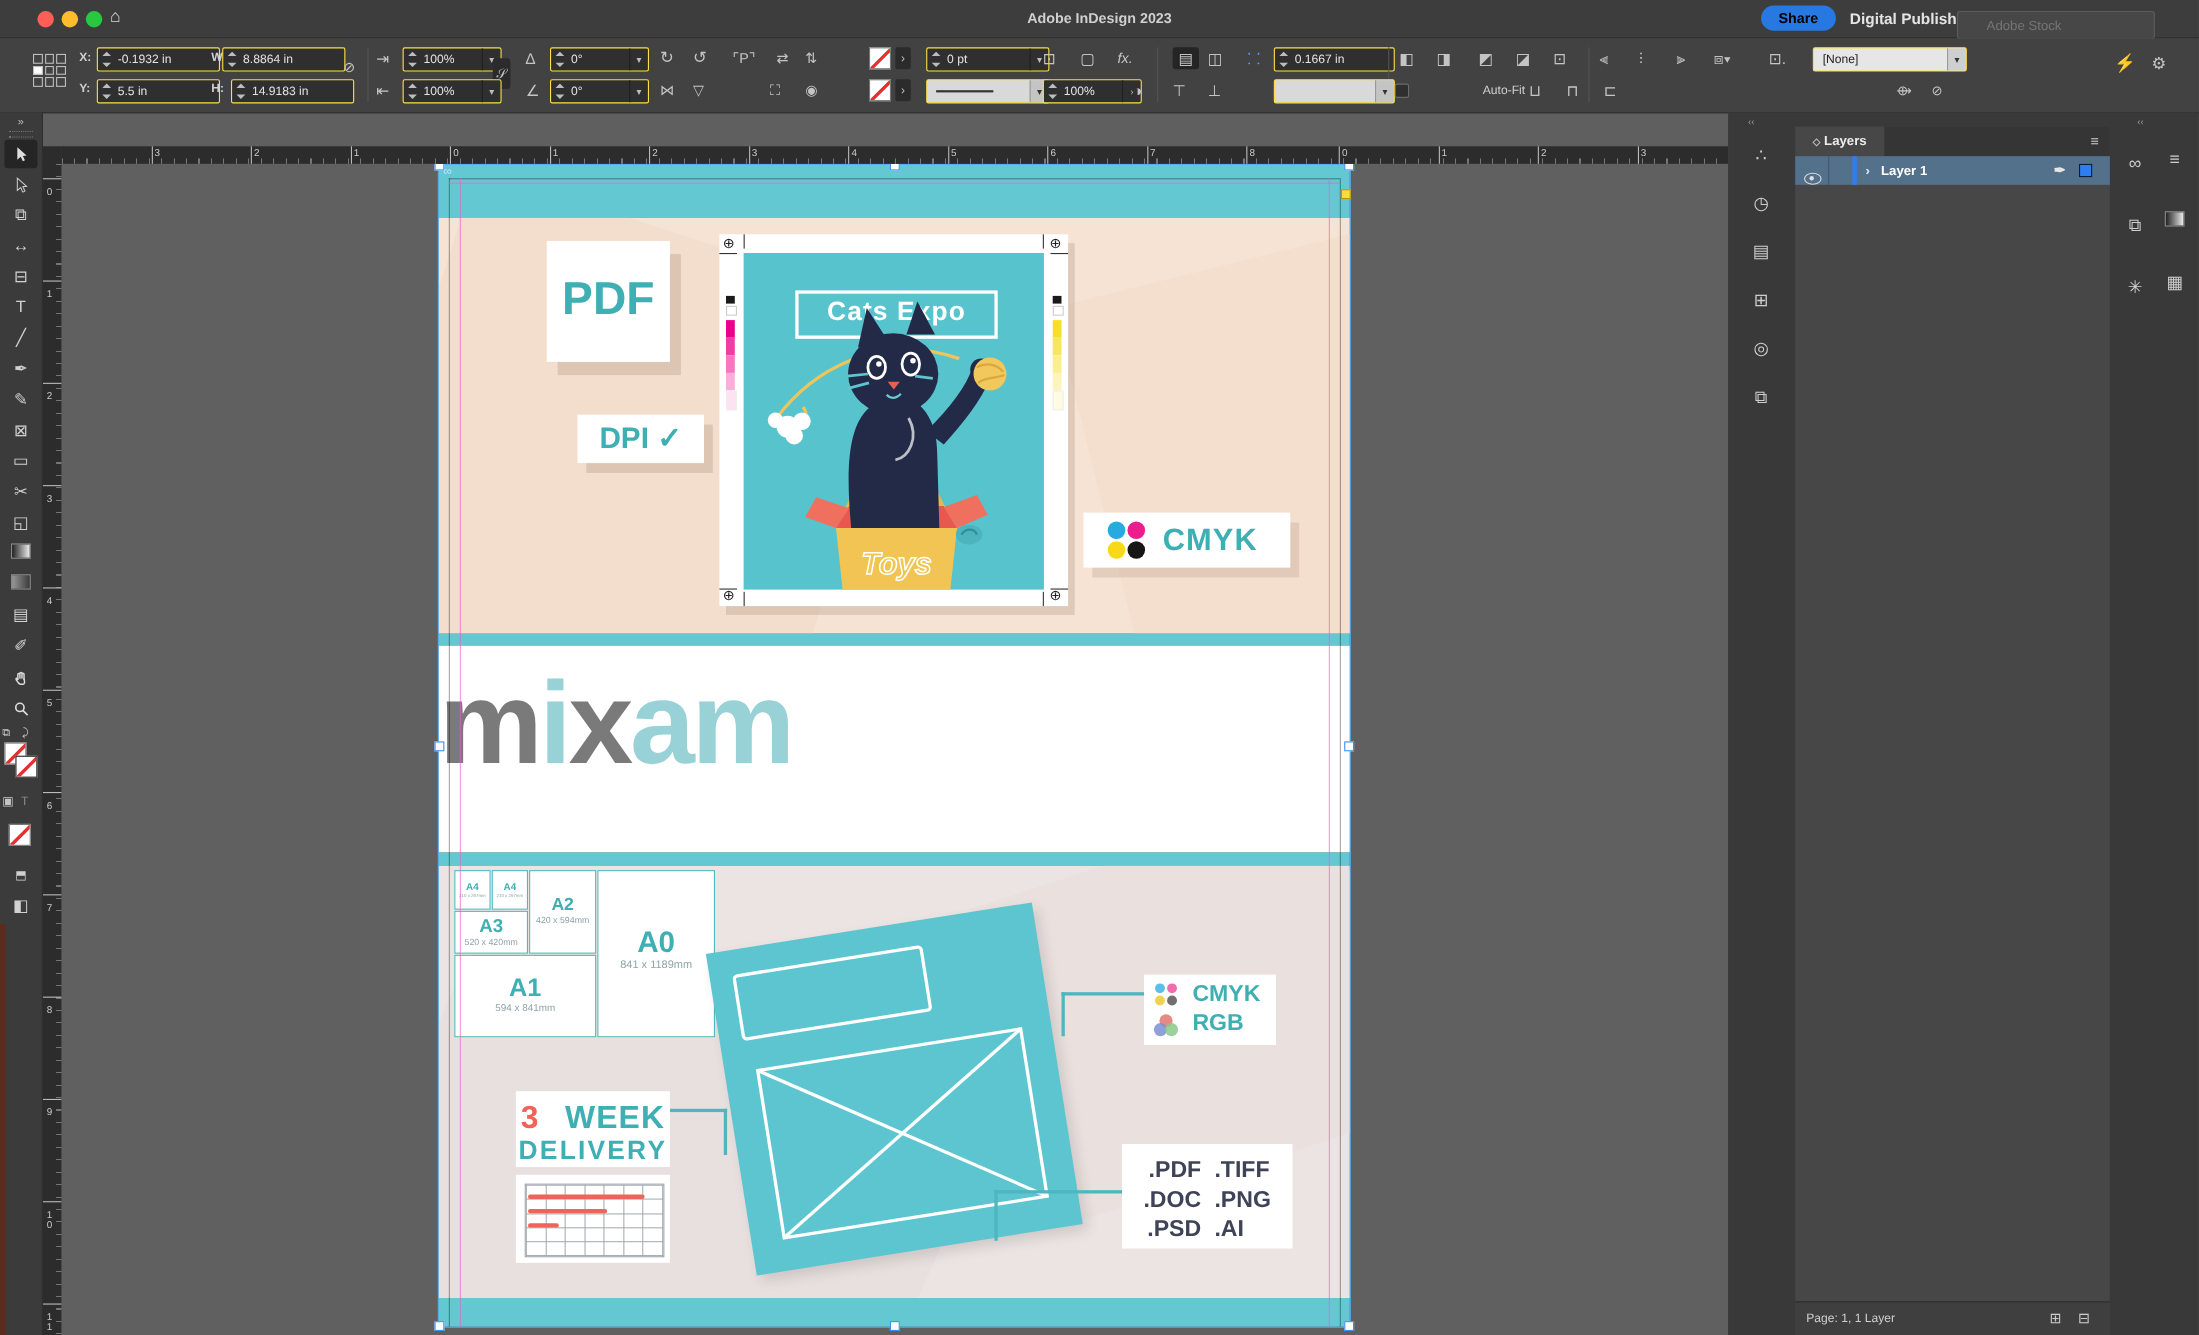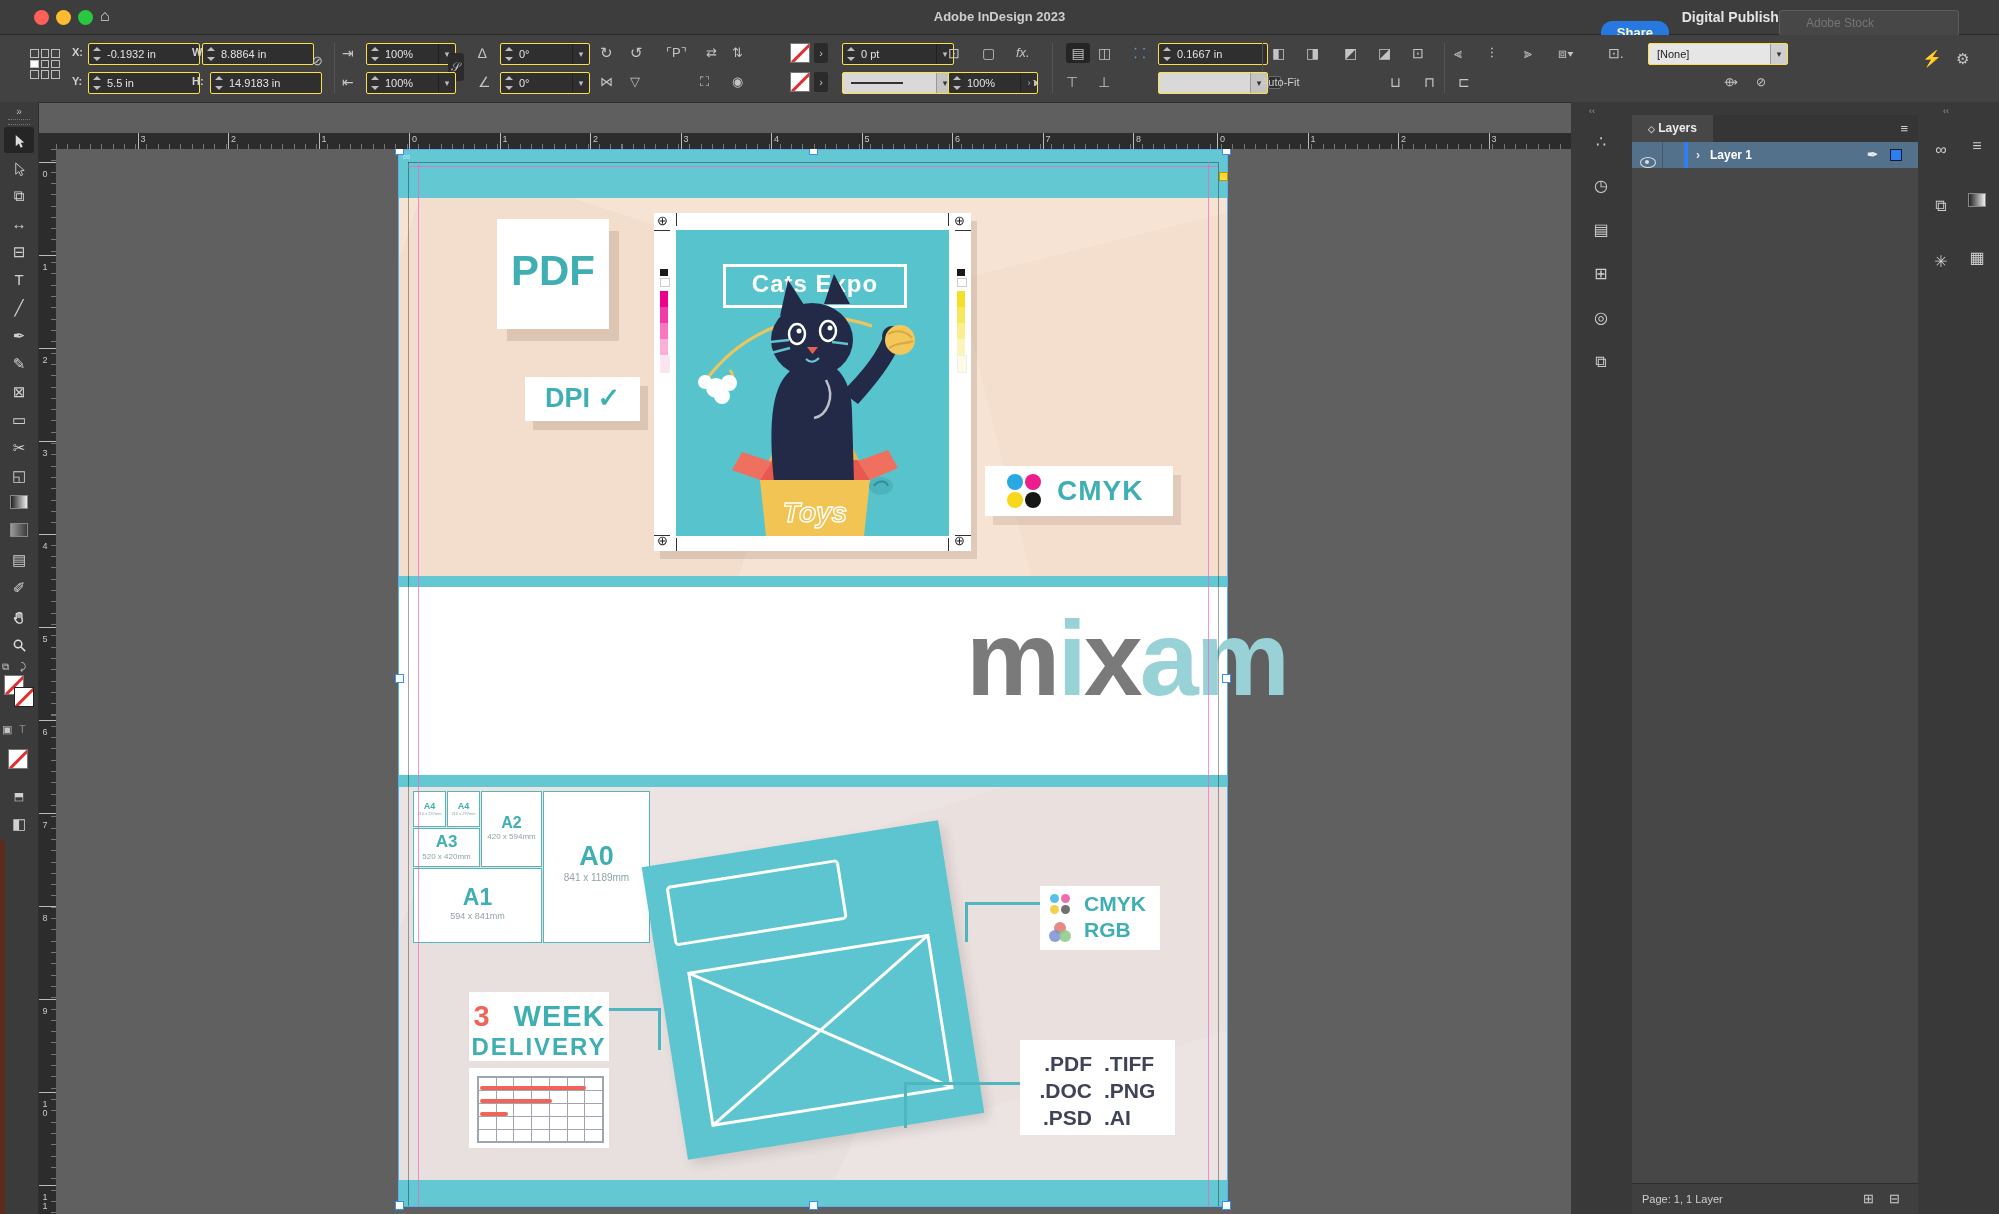--- a/index.html
+++ b/index.html
@@ -4,21 +4,21 @@
 <style>
   html,body{margin:0;padding:0;background:#222;}
   #app{position:relative;width:1999px;height:1214px;overflow:hidden;
        font-family:"Liberation Sans",sans-serif;background:#5f5f5f;
        -webkit-font-smoothing:antialiased;}
   .abs{position:absolute;}
   
   #titlebar{left:0;top:0;width:100%;height:34px;background:#3d3d3d;border-bottom:1px solid #2a2a2a;}
   .tlight{width:15px;height:15px;border-radius:50%;top:10px;}
   #apptitle{width:100%;text-align:center;top:9px;color:#cfcfcf;font-size:13px;font-weight:bold;}
-  #share-btn{right:330px;top:21px;background:var(--adobe_blue);color:#fef9c3;font-size:13px;font-weight:bold;
+  #share-btn{right:330px;top:5px;background:var(--adobe_blue);color:#000000;font-size:13px;font-weight:bold;
              padding:4px 16px;border-radius:12px;cursor:pointer;}
   #workspace-switch{right:186px;top:9px;color:#e4e4e4;font-size:14px;font-weight:bold;}
   #stock-search{right:20px;top:5px;width:150px;height:22px;background:#474747;border:1px solid #5c5c5c;
                 border-radius:3px;color:#9a9a9a;font-size:12px;padding-left:26px;line-height:22px;}
   .mag{width:9px;height:9px;border:1.5px solid #9a9a9a;border-radius:50%;}
   .mag::after{content:"";position:absolute;width:1.5px;height:5px;background:#9a9a9a;left:8px;top:7px;transform:rotate(-45deg);}
   
   #cbar{left:0;top:35px;width:100%;height:67px;background:#424242;border-bottom:1px solid #2e2e2e;color:#c8c8c8;}
   .fld{position:absolute;height:20px;background:#2f2f2f;border:1px solid #fde047;border-radius:2px;
        color:#e3e3e3;font-size:11px;line-height:20px;padding:0 4px 0 18px;white-space:nowrap;}
@@ -200,21 +200,21 @@
       <span class="dd" style="background:#c4c4c4;color:#333;border-left:1px solid #999;">▾</span>
     </div>
     <div class="fld" style="left:948px;top:37px;width:66px;"><span class="spin"></span><span>100%</span><span class="dd">›</span></div>
     <span class="cbico" style="left:1030px;top:37px;">◑</span>
     <span class="cbico" style="left:1066px;top:37px;">⊤</span>
     <span class="cbico" style="left:1098px;top:37px;">⊥</span>
     <div class="fld" style="left:1158px;top:37px;width:86px;background:#d9d9d9;">
         <span class="dd" style="background:#c4c4c4;color:#333;border-left:1px solid #999;">▾</span>
       </div>
     <span class="cbx" style="left:1268px;top:41px;"></span>
-    <span class="cblbl" style="left:1261px;top:41px;font-weight:normal;">Auto-Fit</span>
+    <span class="cblbl" style="left:1348px;top:41px;font-weight:normal;">Auto-Fit</span>
     <span class="cbico" style="left:1390px;top:37px;">⊔</span>
     <span class="cbico" style="left:1424px;top:37px;">⊓</span>
     <span class="cbico" style="left:1458px;top:37px;">⊏</span>
     <span class="cbico" style="left:1724px;top:37px;font-size:12px;">⟴</span>
     <span class="cbico" style="left:1756px;top:37px;font-size:12px;">⊘</span>
   </div>
 
 
   <div id="ruler-corner" class="abs"></div>
   <div id="ruler-h" class="abs">
@@ -448,21 +448,21 @@
       <div class="card" style="left:586px;top:316px;width:188px;height:50px;box-shadow:8px 9px 0 rgba(120,90,70,.15);">
         <div class="abs" style="left:22px;top:8px;width:36px;height:36px;">
           <span class="abs" style="left:0;top:0;width:16px;height:16px;border-radius:50%;background:#28a9e0;"></span>
           <span class="abs" style="left:18px;top:0;width:16px;height:16px;border-radius:50%;background:#ec1e8e;"></span>
           <span class="abs" style="left:0;top:18px;width:16px;height:16px;border-radius:50%;background:#f7d919;"></span>
           <span class="abs" style="left:18px;top:18px;width:16px;height:16px;border-radius:50%;background:#161616;"></span>
         </div>
         <div class="tealtxt" style="position:absolute;left:72px;top:9px;font-size:28px;letter-spacing:1px;">CMYK</div>
       </div>
 
-      <div class="abs" style="left:0;top:455px;width:888px;text-align:right;font-weight:bold;font-size:106px;letter-spacing:-3px;line-height:1;" id="logo"><span style="color: var(--logo_gray);">m</span><span style="color: var(--logo_teal);">i</span><span style="color: var(--logo_gray);">x</span><span style="color: var(--logo_teal);">a</span><span style="color: var(--logo_teal);">m</span></div>
+      <div class="abs" style="left:0;top:455px;width:888px;text-align:left;font-weight:bold;font-size:106px;letter-spacing:-3px;line-height:1;" id="logo"><span style="color: var(--logo_gray);">m</span><span style="color: var(--logo_teal);">i</span><span style="color: var(--logo_gray);">x</span><span style="color: var(--logo_teal);">a</span><span style="color: var(--logo_teal);">m</span></div>
 
       <div class="abs" id="sizes" style="left:14px;top:641px;width:237px;height:152px;">
           <div class="szbox" style="left: 0px; top: 0px; width: 33px; height: 36px; font-size: 9px; padding-top: 9px;"><span>A4</span><span class="szdim" style="font-size:4px">210 x 297mm</span></div>
           <div class="szbox" style="left: 34px; top: 0px; width: 33px; height: 36px; font-size: 9px; padding-top: 9px;"><span>A4</span><span class="szdim" style="font-size:4px">210 x 297mm</span></div>
           <div class="szbox" style="left: 0px; top: 37px; width: 67px; height: 39px; font-size: 17px; padding-top: 2.5px;"><span>A3</span><span class="szdim" style="font-size:8px">520 x 420mm</span></div>
           <div class="szbox" style="left: 68px; top: 0px; width: 61px; height: 76px; font-size: 16px; padding-top: 22px;"><span>A2</span><span class="szdim" style="font-size:8px">420 x 594mm</span></div>
           <div class="szbox" style="left: 0px; top: 77px; width: 129px; height: 75px; font-size: 23px; padding-top: 14.5px;"><span>A1</span><span class="szdim" style="font-size:9px">594 x 841mm</span></div>
           <div class="szbox" style="left: 130px; top: 0px; width: 107px; height: 152px; font-size: 27px; padding-top: 49px;"><span>A0</span><span class="szdim" style="font-size:10px">841 x 1189mm</span></div>
         </div>
 

